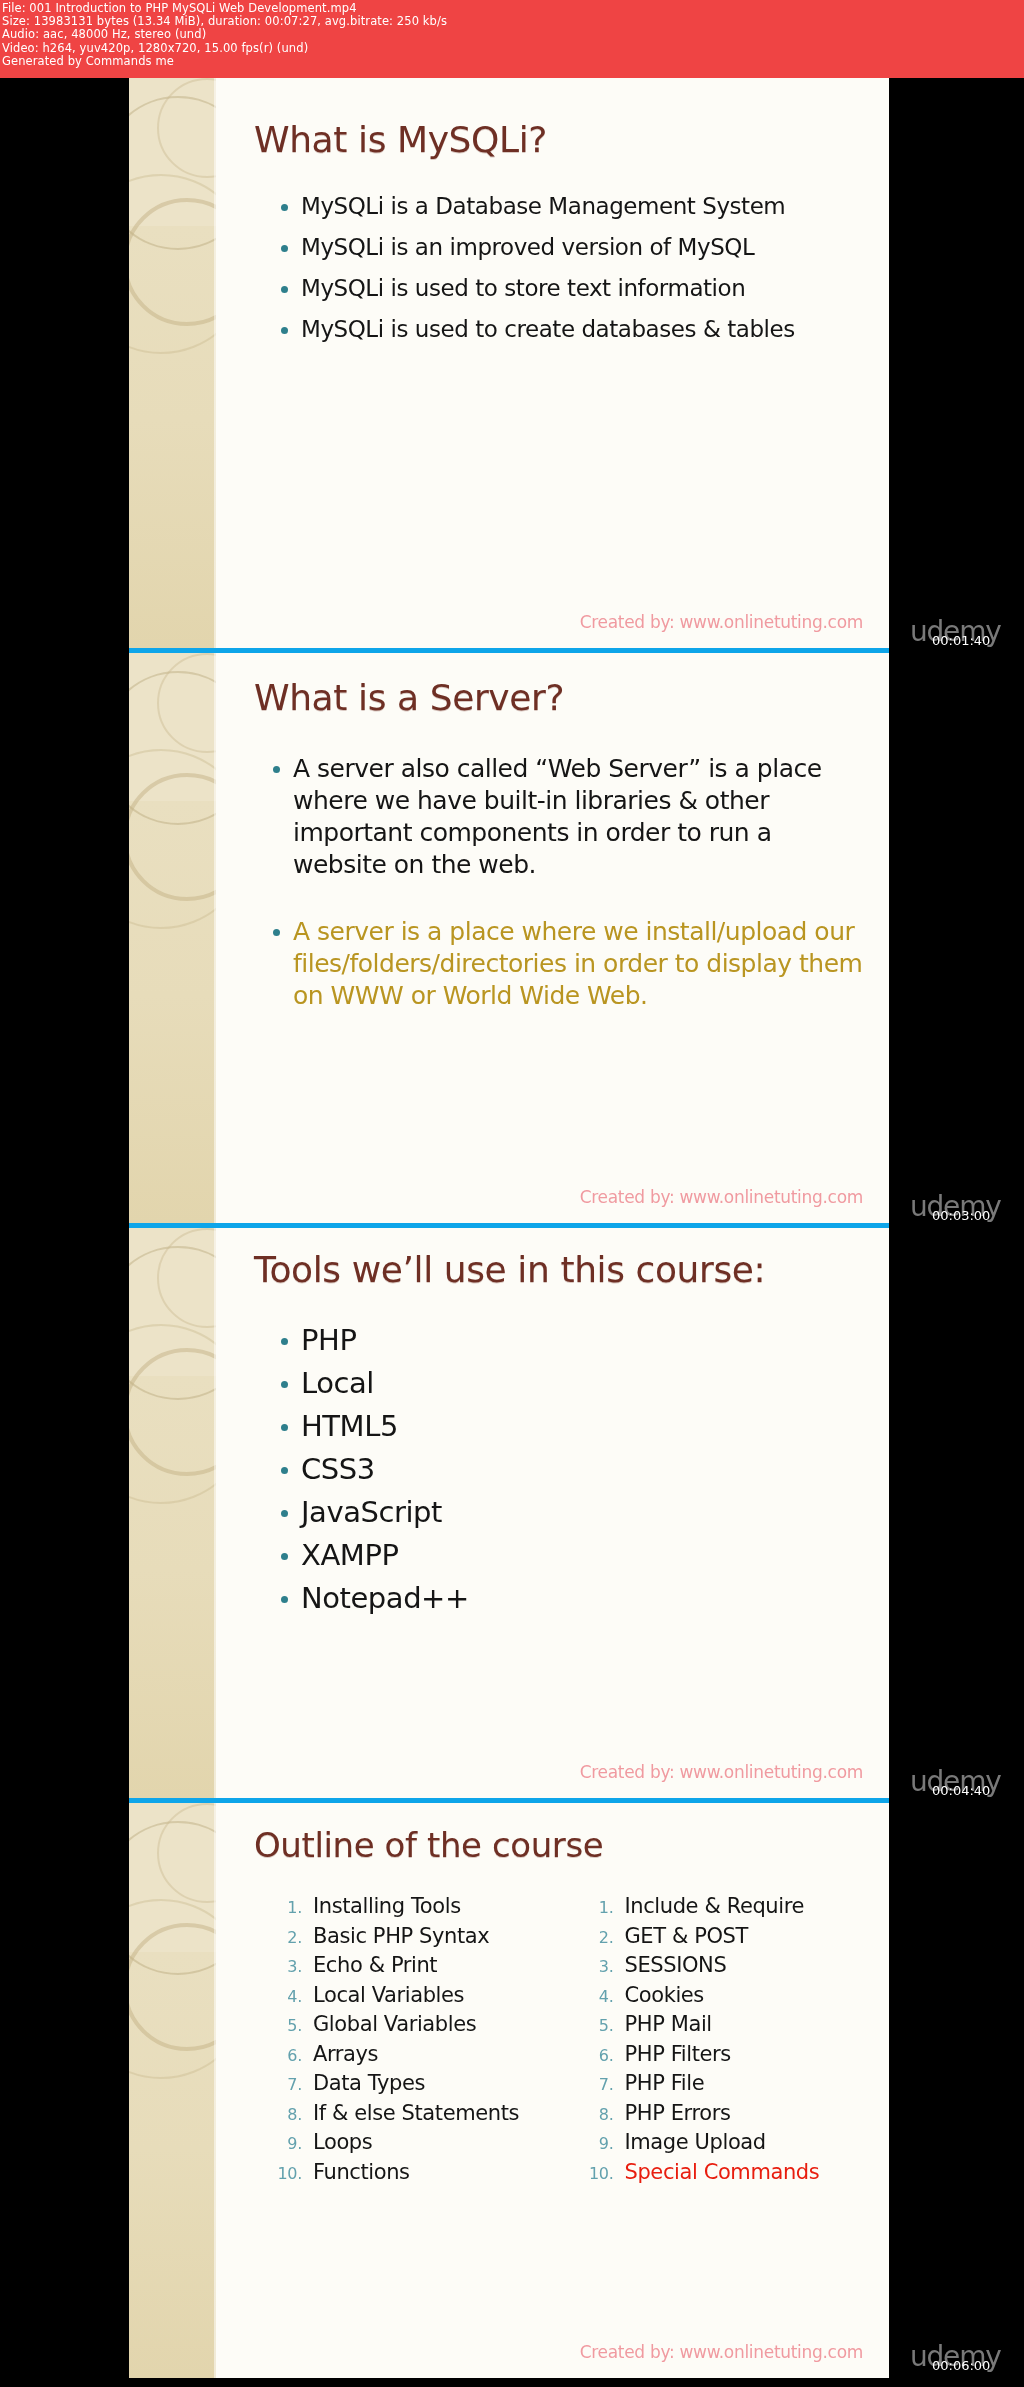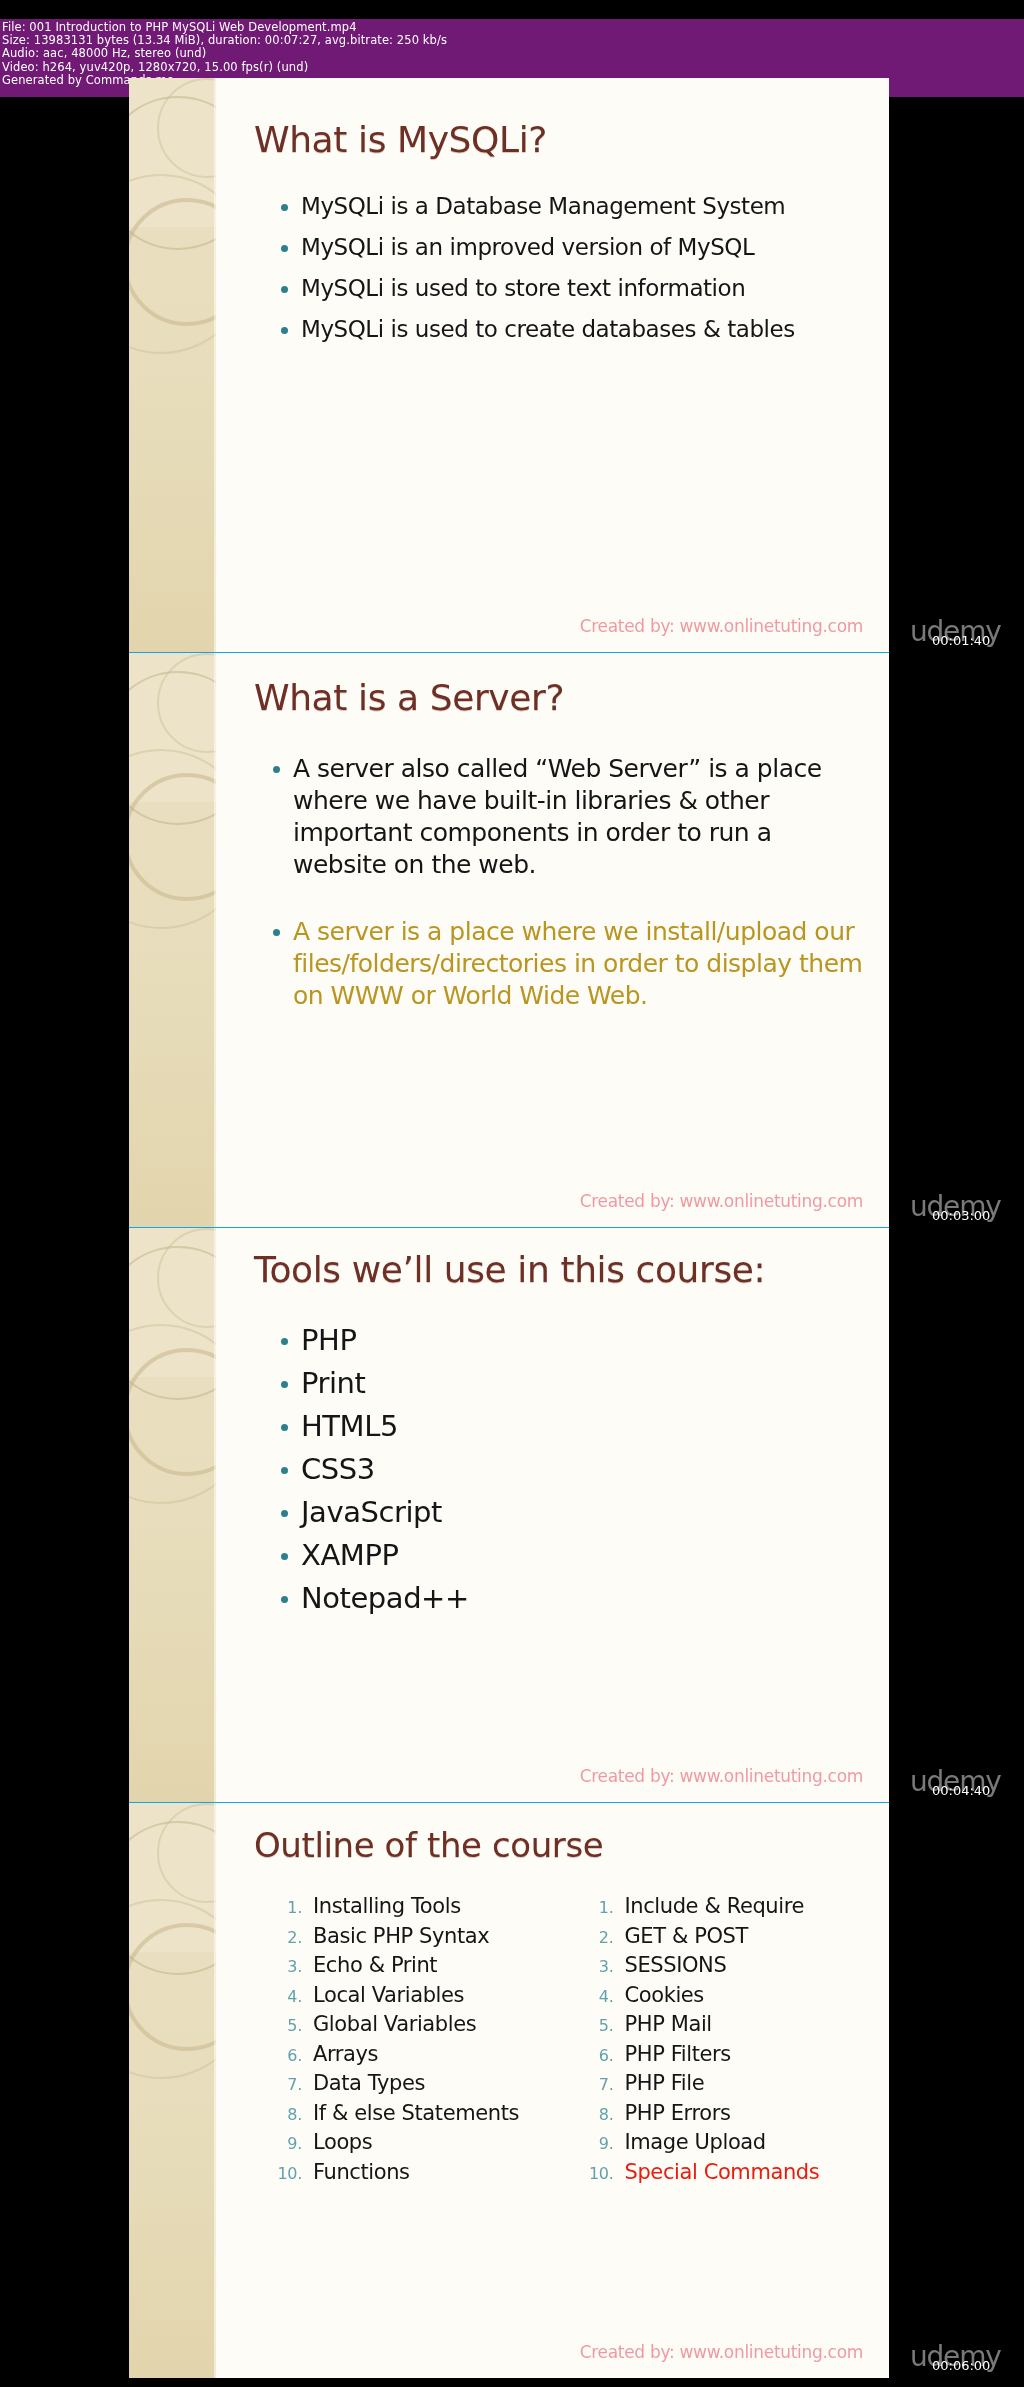--- a/index.html
+++ b/index.html
@@ -4,38 +4,38 @@
 <style>
   html,body{margin:0;padding:0;background:#000;}
   body{
     width:1024px;height:2387px;
     font-family:"Liberation Sans", sans-serif;
     overflow:hidden;position:relative;
   }
   
   .meta{
     position:absolute;top:0;left:0;width:1024px;height:78px;
-    background:#701a75;color:#ffffff;
+    background:#ef4444;color:#ffffff;
     font-family:"DejaVu Sans", sans-serif;
     font-size:11.5px;line-height:13.2px;
     padding:2px 0 0 2px;box-sizing:border-box;
-    letter-spacing:.1px;white-space:nowrap;margin-top:19px;
+    letter-spacing:.1px;white-space:nowrap;
   }
   .meta div{height:13.2px;}
 
   
   .slides{position:absolute;left:0;top:78px;width:1024px;}
   .slide{
     position:relative;
     width:760px;height:575px;
     margin-left:129px;
     background:#fdfcf7;
     box-sizing:border-box;
     overflow:hidden;
-    border-bottom:1px solid #0ea5e9;
+    border-bottom:5px solid #0ea5e9;
   }
   .slide.last{border-bottom:none;}
 
   
   .band{
     position:absolute;left:0;top:0;width:87px;height:100%;
     background:linear-gradient(to bottom,#ece3c8 0%,#ece3c8 26%,#e9dfc0 26%,#e7dcba 60%,#e2d5ad 100%);
     overflow:hidden;
   }
   .band:after{
@@ -219,21 +219,21 @@
         <div class="ring r1"></div>
         <div class="ring r4"></div>
         <div class="ring r3"></div>
         <div class="ring r2"></div>
         <div class="band-edge"></div>
       </div>
       <div class="content">
         <div class="title">Tools we’ll use in this course:</div>
         <ul class="bul">
           <li class="">PHP</li>
-          <li class="">Print</li>
+          <li class="">Local</li>
           <li class="">HTML5</li>
           <li class="">CSS3</li>
           <li class="">JavaScript</li>
           <li class="">XAMPP</li>
           <li class="">Notepad++</li>
         </ul>
         <div class="footer">Created by: www.onlinetuting.com</div>
       </div>
     </div>
     <div class="slide s4 last">

